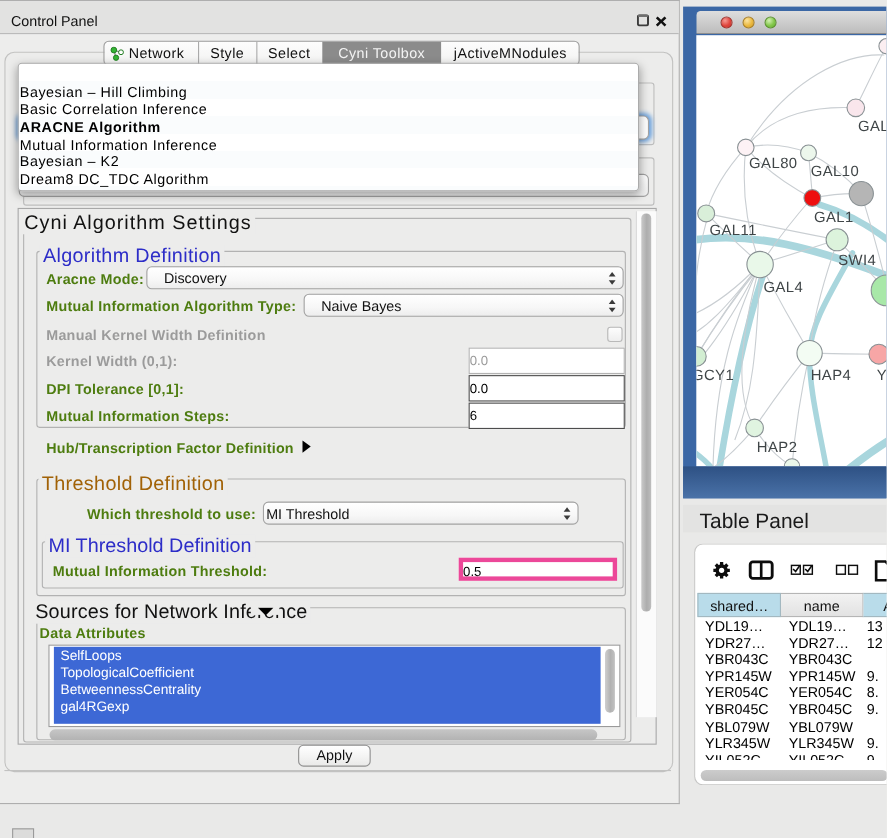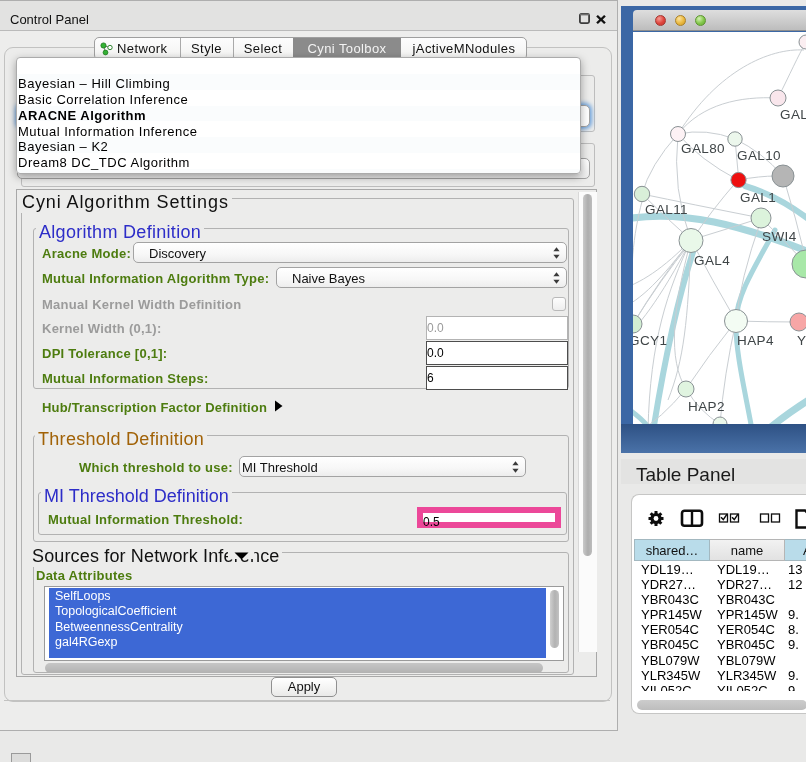--- a/index.html
+++ b/index.html
@@ -102,21 +102,21 @@
     <div class="combo" style="left:239px;top:455px;width:287px;height:21px;">
         <span class="ct" style="left:2px;">MI Threshold</span>
       <svg class="spin" width="7" height="12" viewBox="0 0 7 12">
           <path d="M3.5 0.2 L6.6 4.3 H0.4 Z" fill="#3a3a3a"></path>
           <path d="M3.5 11.8 L6.6 7.7 H0.4 Z" fill="#3a3a3a"></path>
         </svg>
       </div>
     <div class="fs" style="left:38px;top:491px;width:529px;height:43px;"></div>
     <div class="leg" style="left:41px;top:485px;letter-spacing:0;color:#2d2dc8;">MI Threshold Definition</div>
     <div class="lbl" style="left:48px;top:511px;">Mutual Information Threshold:</div>
-    <div class="tfield" style="left:417px;top:506px;width:144px;height:21px;border:6px solid #ec4899;line-height:19px;padding-right:7px;">0.5</div>
+    <div class="tfield" style="left:417px;top:506px;width:144px;height:21px;border:4px solid #ec4899;line-height:19px;padding-right:7px;">0.5</div>
 
     <div class="fs" style="left:33px;top:551px;width:536px;height:121px;"></div>
     <div class="leg" style="left:29px;top:545px;letter-spacing:0.15px;">Sources for Network Inference</div>
     <div class="abs" style="left:228px;top:549px;width:26px;height:9px;background:#ececeb;"></div>
       <svg class="abs" style="left:234px;top:551px" width="15" height="8" viewBox="0 0 15 8">
         <path d="M0.5 0.5 L14.5 0.5 L7.5 7.5 Z" fill="#000"></path>
       </svg>
     <div class="lbl" style="left:36px;top:567px;font-size:13px;">Data Attributes</div>
 
     <div class="abs" style="left:44px;top:585px;width:520px;height:75px;background:#fff;border:1px solid #9a9a9a;box-sizing:border-box;"></div>

